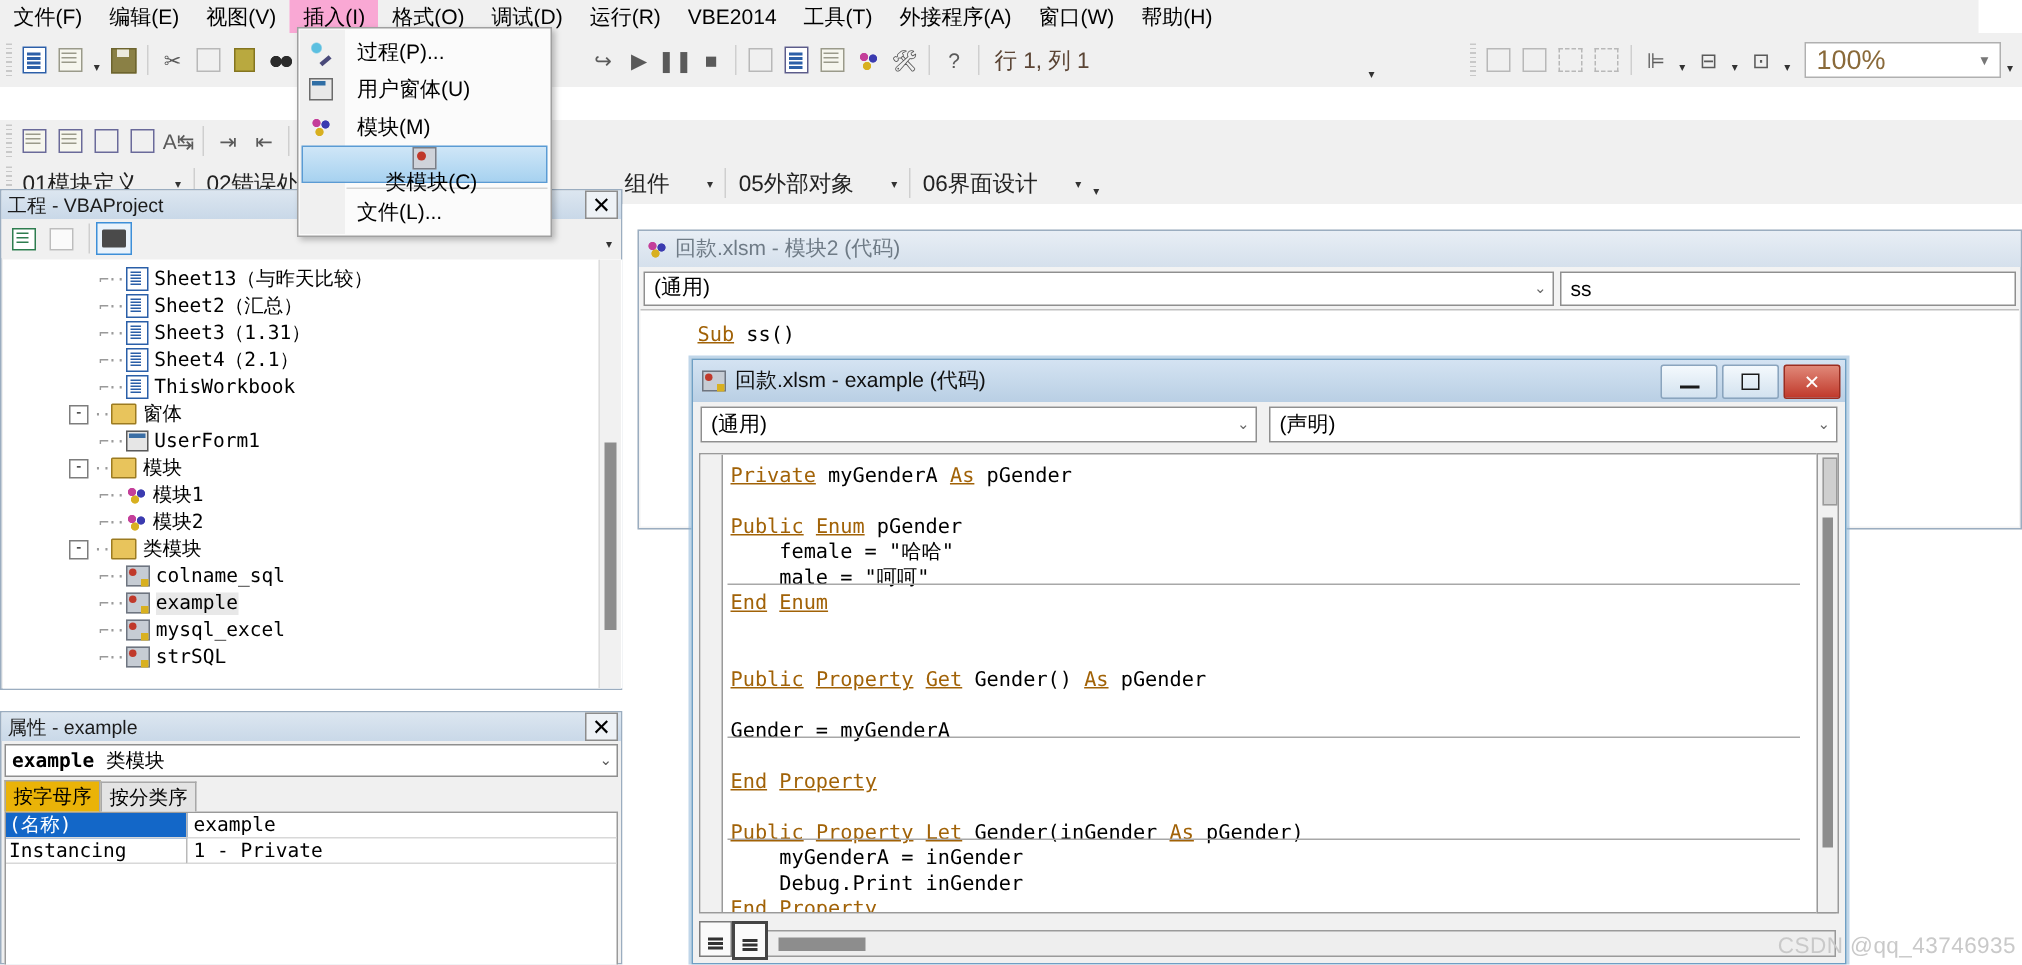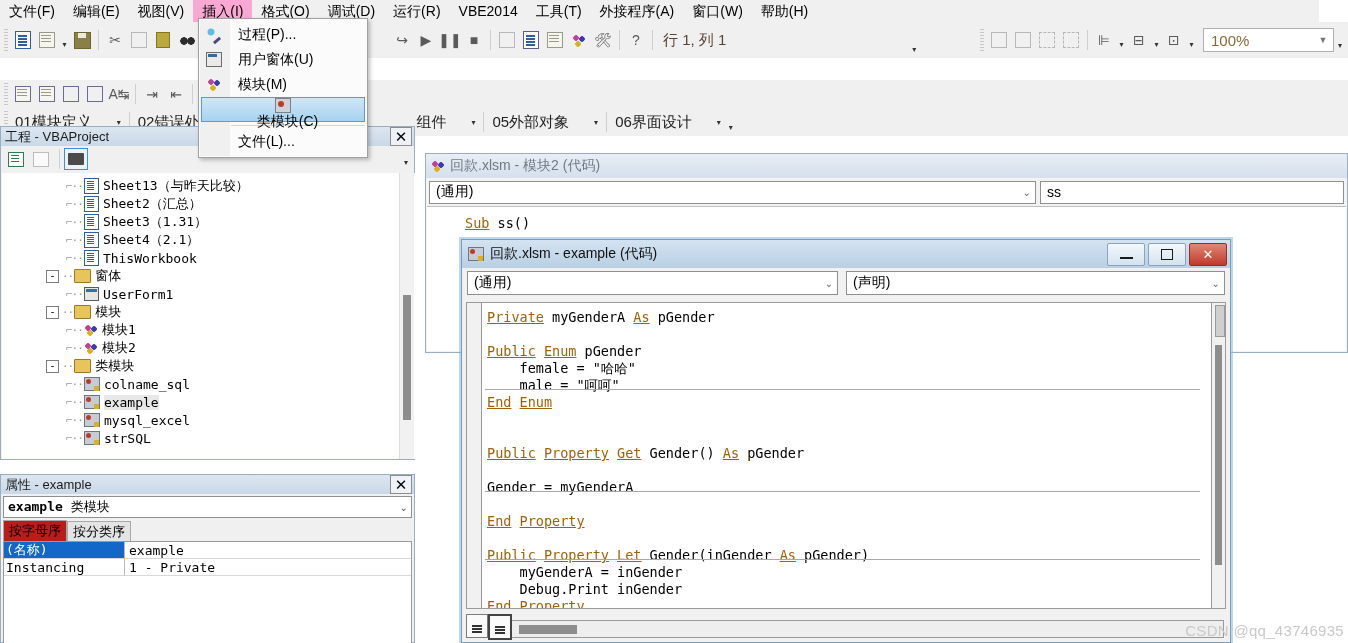--- a/index.html
+++ b/index.html
@@ -29,21 +29,21 @@
   .tb-btn{width:24px;height:24px;display:flex;align-items:center;justify-content:center;
     font-size:14px;color:#5a5a5a;cursor:default;}
   .tb-sep{width:1px;height:20px;background:#cfcfcf;margin:0 4px;}
   .tb-caret{width:11px;height:22px;display:flex;align-items:flex-end;justify-content:center;
     font-size:8px;color:#333;padding-bottom:5px;cursor:default;}
   .tb-label{font-size:15px;color:#5b4535;padding:0 6px;white-space:nowrap;}
   .tb-drop{display:flex;align-items:center;padding:1px 4px;font-size:15px;color:#222;white-space:nowrap;cursor:default;gap:21px;}
   .tb-drop .cv{font-size:8px;margin-left:4px;color:#333;}
   .zoom-box{width:120px;height:22px;border:1px solid #b0b0b0;background:#fff;
     display:flex;align-items:center;justify-content:space-between;padding:0 2px 0 7px;margin-left:6px;}
-  .zoom-box span.val{font-size:15px;color:#8a6a3a;}
+  .zoom-box span.val{font-size:18px;color:#8a6a3a;}
   .zoom-box .arw{font-size:9px;color:#777;width:16px;text-align:center;}
   .mini-caret{font-size:8px;color:#333;margin-left:4px;align-self:flex-end;padding-bottom:4px;}
 
   
   .ic{display:inline-block;position:relative;}
   .ic-doc{width:14px;height:16px;border:1.5px solid #2c5fa8;background:#fff;}
   .ic-doc:before{content:"";position:absolute;left:2px;top:3px;width:9px;height:1.5px;background:#2c5fa8;
     box-shadow:0 3px 0 #2c5fa8,0 6px 0 #2c5fa8,0 9px 0 #2c5fa8;}
   .ic-save{width:15px;height:15px;background:#8a8045;border:1px solid #6d642f;}
   .ic-save:after{content:"";position:absolute;left:3px;top:0px;width:8px;height:5px;background:#eceadd;}
@@ -124,21 +124,21 @@
   
   #proppanel{left:0;top:474px;width:415px;height:169px;background:#f0f0f0;border:1px solid #9badc0;box-sizing:border-box;}
   .pp-combo{margin:2px 2px 0 2px;height:20px;background:#fff;border:1px solid #8f8f8f;
     display:flex;align-items:center;justify-content:space-between;padding:0 3px 0 4px;}
   .pp-combo .txt{font-family:"DejaVu Sans Mono","Liberation Mono",monospace;font-size:13px;white-space:nowrap;}
   .pp-combo .txt b{font-weight:bold;}
   .pp-combo .cv{font-size:10px;color:#555;}
   .pp-tabs{height:21px;display:flex;align-items:flex-end;padding-left:2px;margin-top:2px;}
   .pp-tab{height:19px;padding:0 5px;display:flex;align-items:center;font-size:13px;
     border:1px solid #a8a8a8;border-bottom:none;background:#e4e4e4;cursor:default;}
-  .pp-tab.act{background:#b91c1c;height:20px;}
+  .pp-tab.act{background:#eab308;height:20px;}
   .pp-grid{margin:0 2px 2px 2px;border:1px solid #9a9a9a;background:#fff;height:112px;box-sizing:border-box;}
   .pp-row{display:flex;height:17px;align-items:stretch;font-family:"DejaVu Sans Mono","Liberation Mono",monospace;font-size:13px;}
   .pp-key{width:118px;border-right:1px solid #b9b9b9;border-bottom:1px solid #d8d8d8;
     padding-left:2px;display:flex;align-items:center;white-space:nowrap;}
   .pp-key.sel{background:#1367c8;color:#fff;}
   .pp-val{flex:1;border-bottom:1px solid #d8d8d8;padding-left:4px;display:flex;align-items:center;}
 
   
   #mdiarea{left:415px;top:136px;width:933px;height:507px;background:#ffffff;}
   #win2{left:425px;top:153px;width:923px;height:200px;background:#f3f3f3;border:1px solid #9badc0;box-sizing:border-box;}

